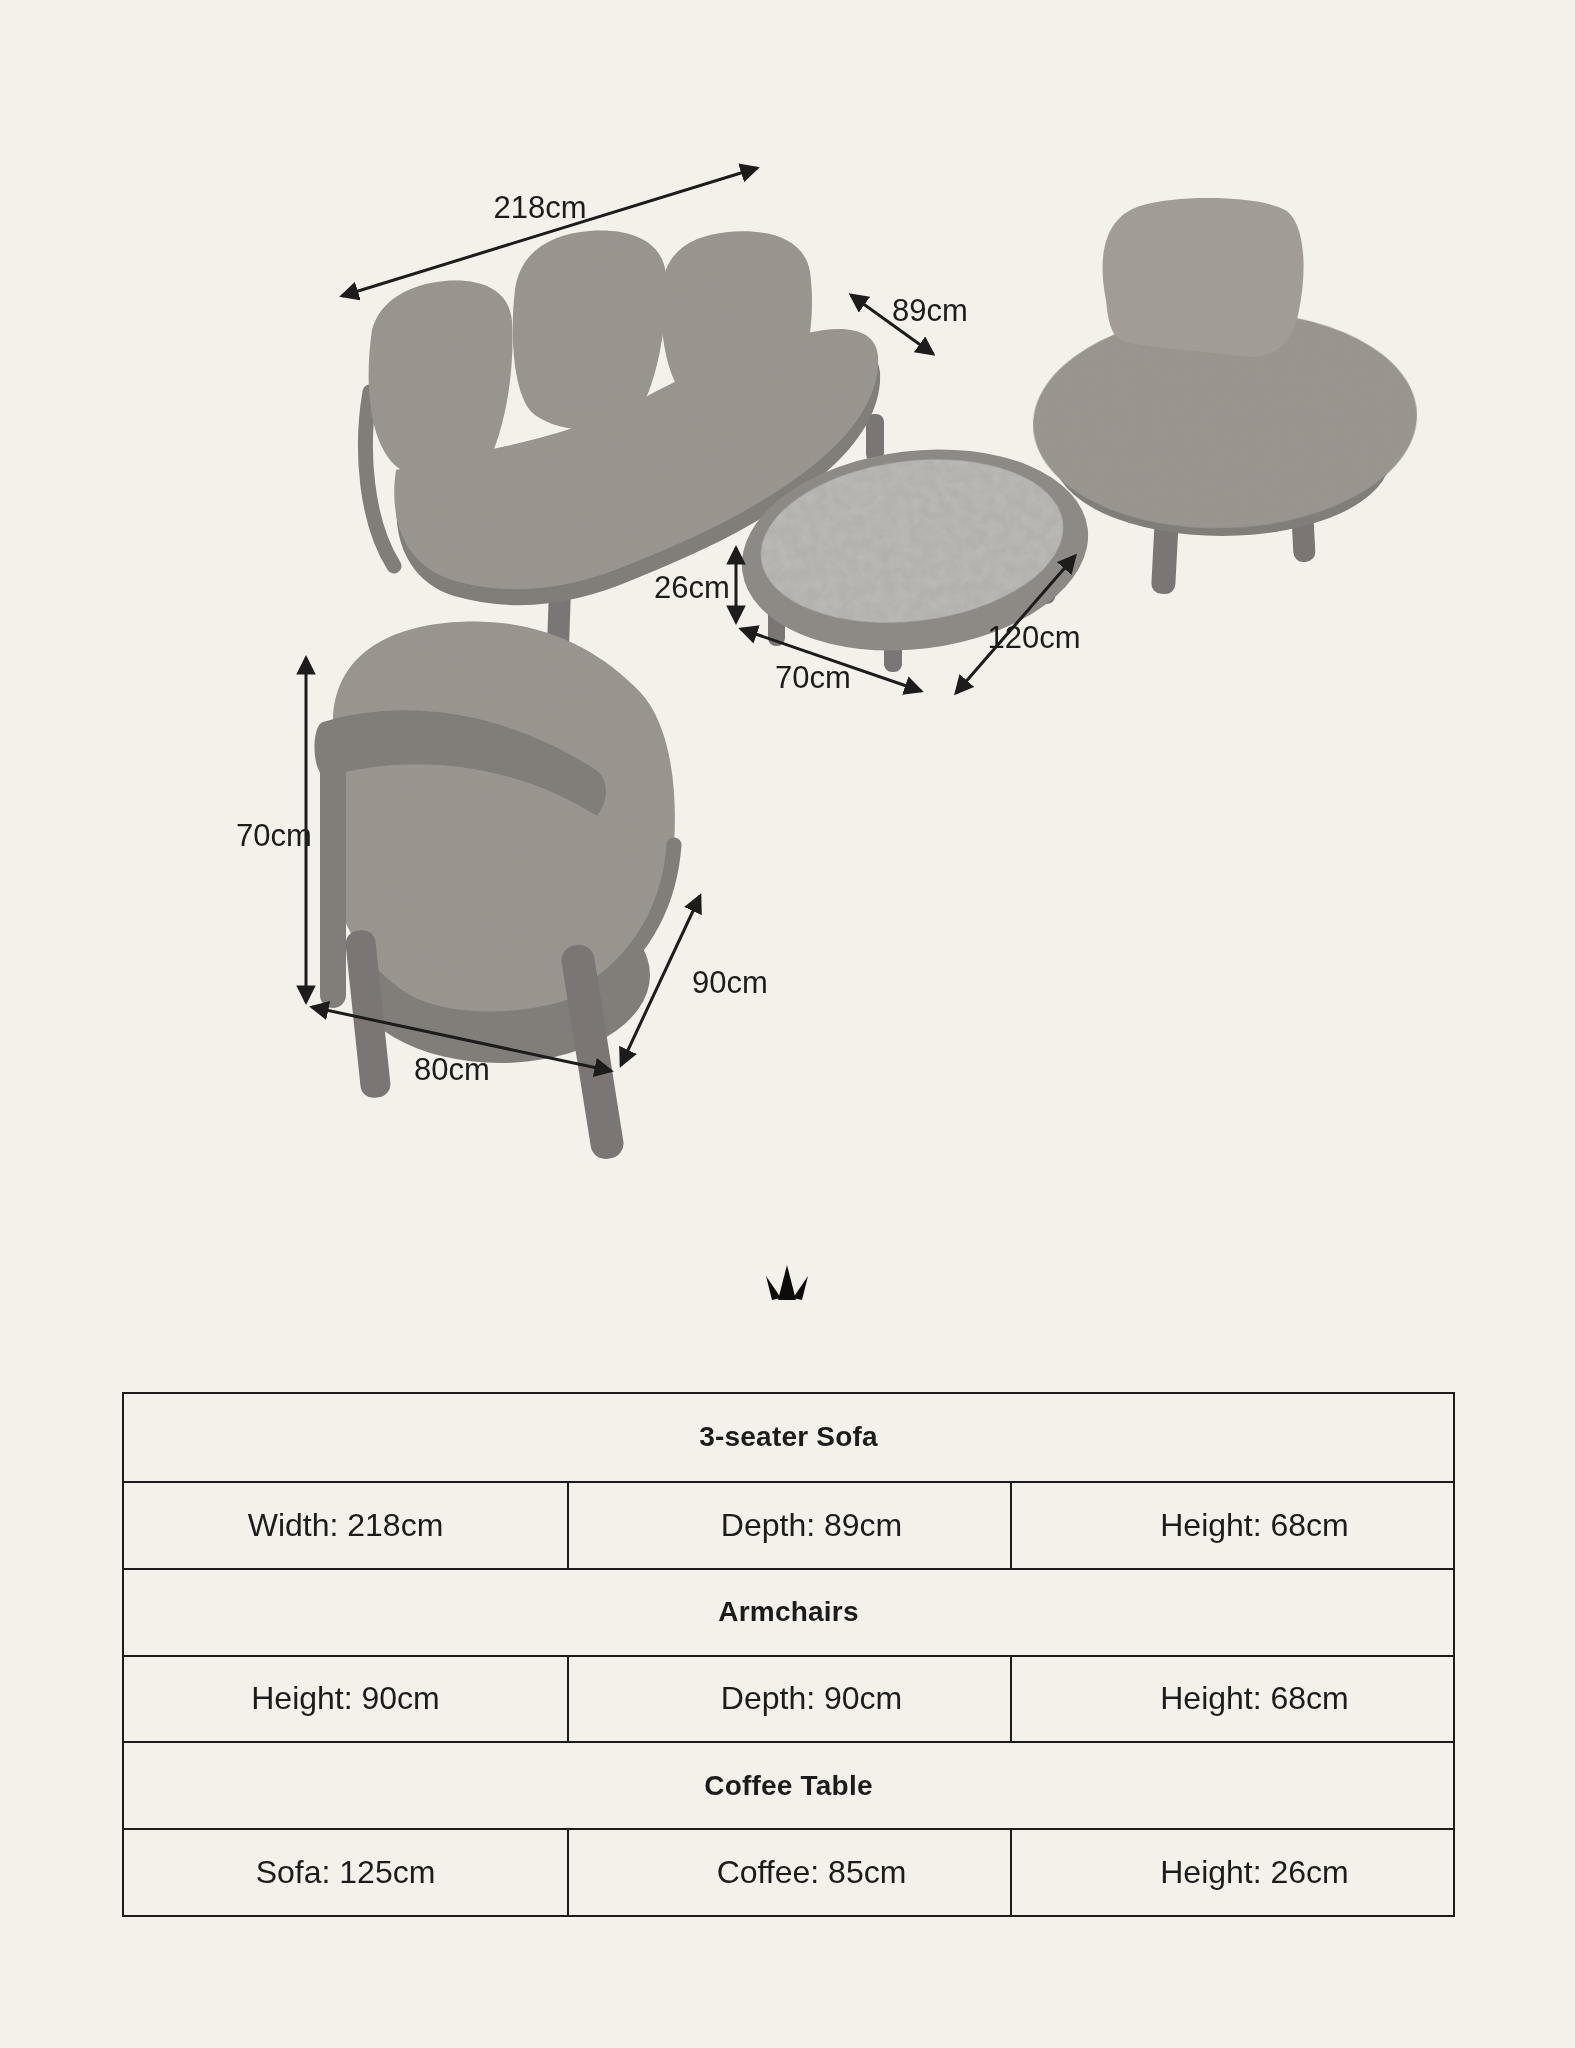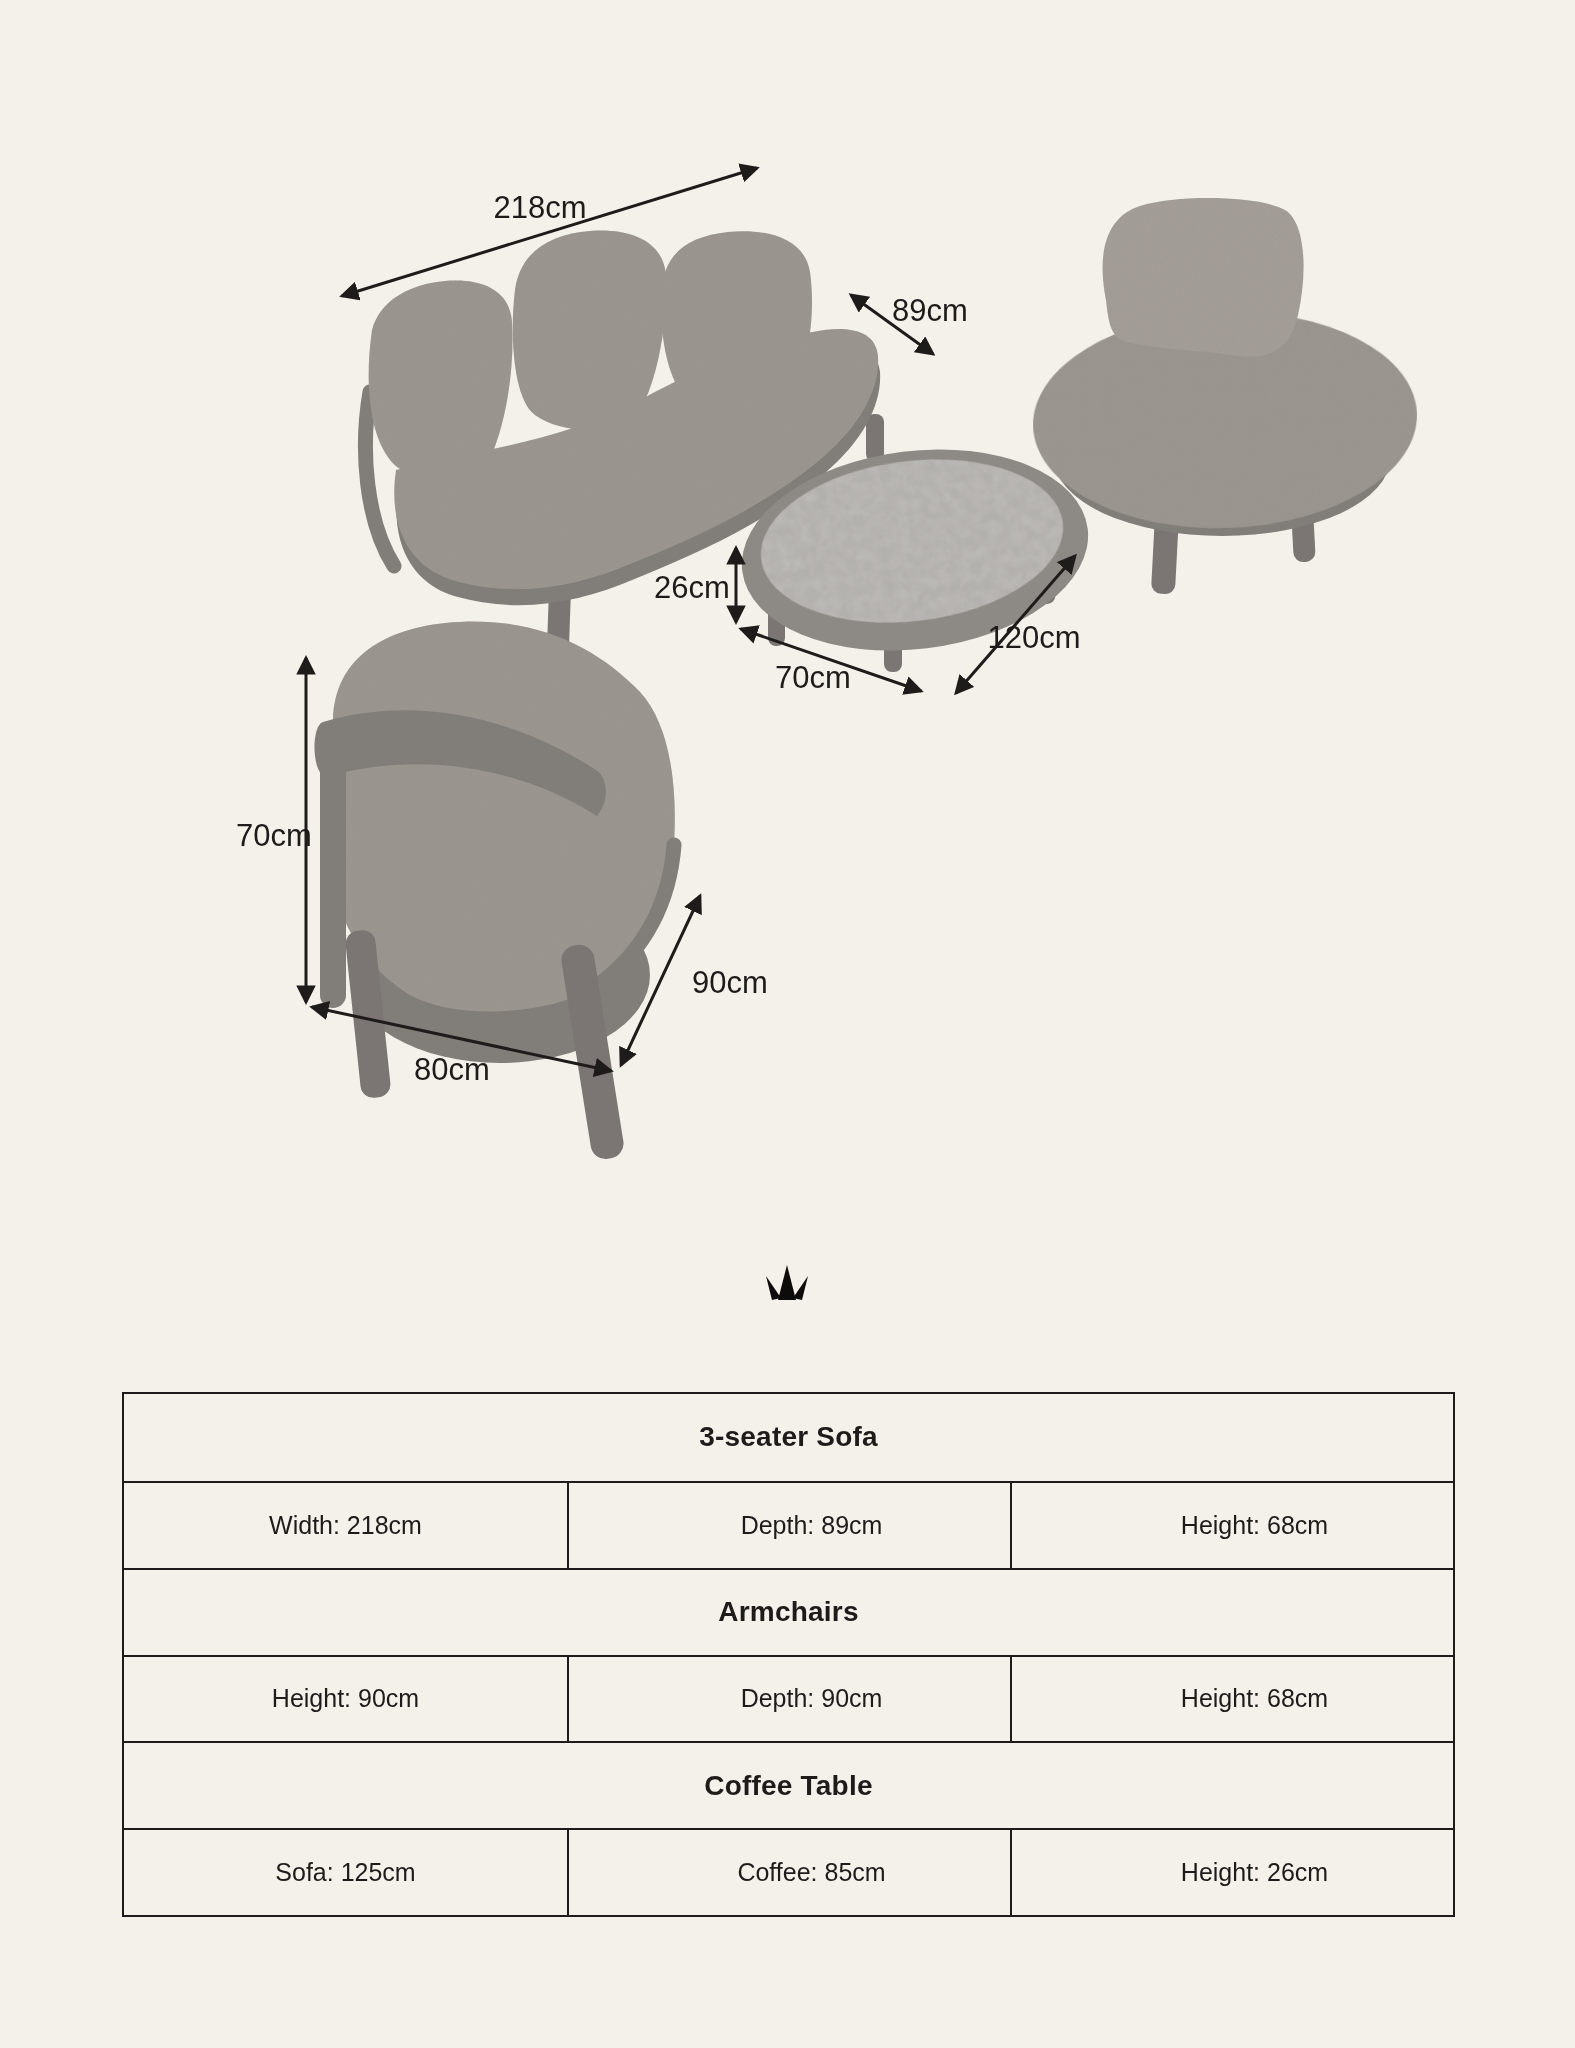--- a/index.html
+++ b/index.html
@@ -27,21 +27,21 @@
   .spec-table{
     position:absolute;left:122px;top:1392px;width:1333px;height:525px;
     border:2px solid var(--c-ink);box-sizing:border-box;
     display:grid;grid-template-rows:repeat(6,1fr);
     background:transparent;
   }
   .spec-row{display:flex;align-items:center;justify-content:center;box-sizing:border-box;}
   .spec-row + .spec-row{border-top:2px solid var(--c-ink);}
   .spec-header{font-weight:700;font-size:28px;letter-spacing:0.2px;}
   .spec-cells{display:grid;grid-template-columns:1fr 1fr 1fr;align-items:stretch;justify-content:stretch;padding:0;}
-  .spec-cell{display:flex;align-items:center;justify-content:center;font-size:25px;box-sizing:border-box;}
+  .spec-cell{display:flex;align-items:center;justify-content:center;font-size:32px;box-sizing:border-box;}
   .spec-cell + .spec-cell{border-left:2px solid var(--c-ink);padding-left:44px;}
 </style>
 </head>
 <body>
 
 <svg class="stage" viewBox="0 0 1575 2048" aria-hidden="true">
   <defs>
     <marker id="ah" viewBox="0 0 10 10" refX="8.5" refY="5" markerWidth="6.5" markerHeight="6.5" orient="auto-start-reverse">
       <path d="M0,0 L10,5 L0,10 Z" fill="#1d1c1a"></path>
     </marker>

